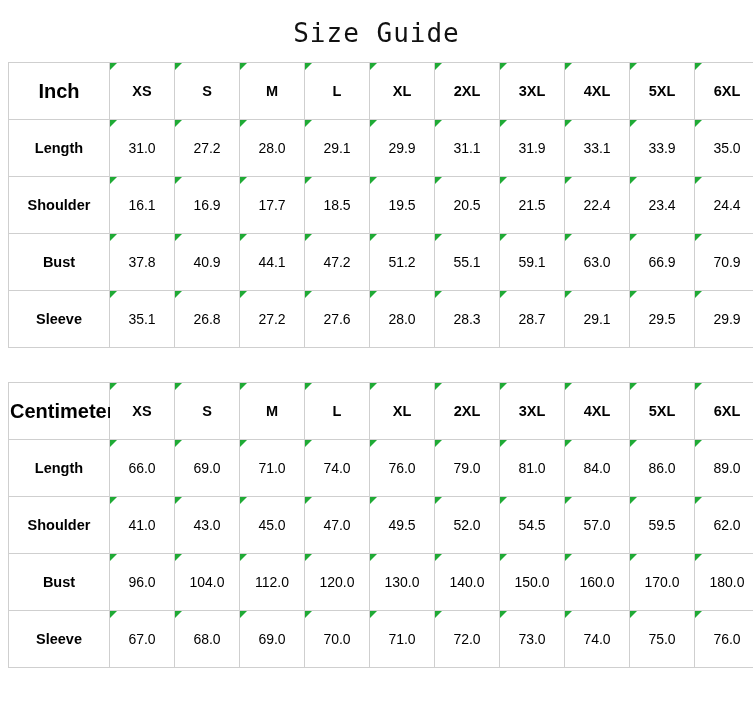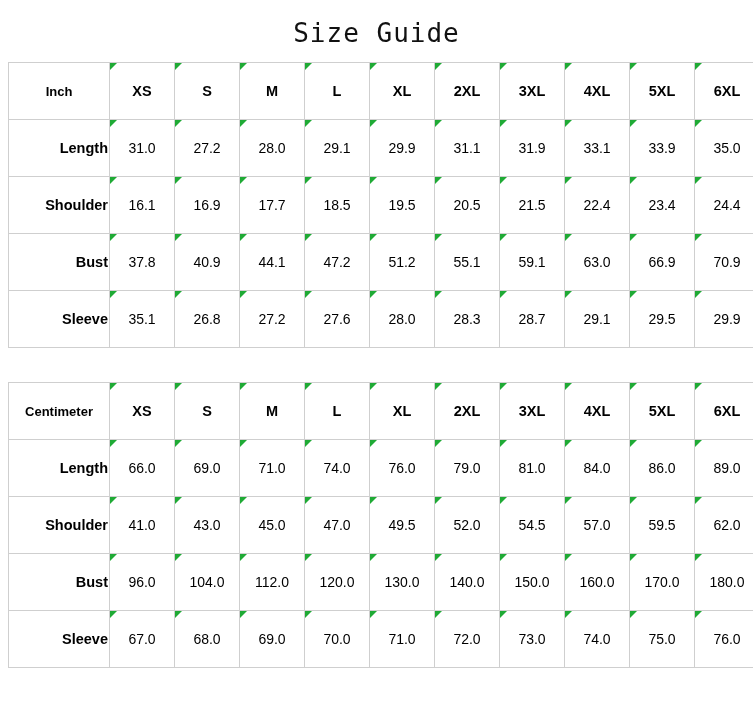--- a/index.html
+++ b/index.html
@@ -40,31 +40,30 @@
     border: 1px solid #cfcfcf;
     height: 54px;
     text-align: center;
     vertical-align: middle;
     font-size: 14px;
     font-weight: bold;
     position: relative;
     background: #ffffff;
   }
   table.size-table th.unit-head {
-    font-size: 13px;
+    font-size: 20px;
     font-weight: bold;
   }
   table.size-table th.size-head {
     font-size: 14.5px;
     font-weight: bold;
   }
   table.size-table td.row-label {
     font-size: 14.5px;
     font-weight: bold;
-    text-align: right;
   }
   table.size-table td.val {
     font-weight: normal;
     font-size: 14px;
   }
   
   td.val::before,
   th.size-head::before {
     content: "";
     position: absolute;

